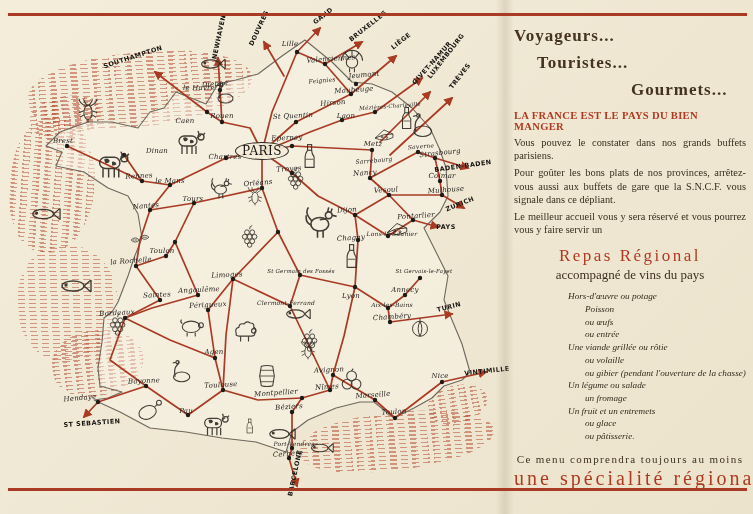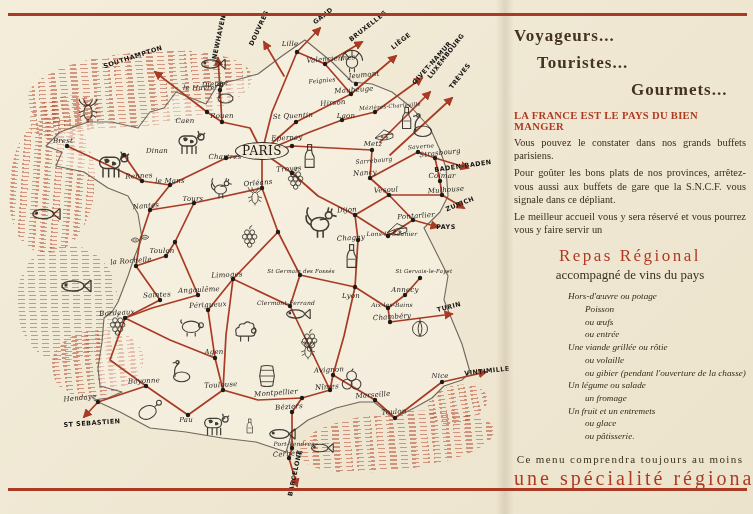--- a/index.html
+++ b/index.html
@@ -483,21 +483,21 @@
         <span class="city" style="left: 351px; top: 296px; transform: translate(-50%, -50%) rotate(0deg);">Lyon</span>
         <span class="city" style="left: 286px; top: 302px; font-size: 6px; transform: translate(-50%, -50%) rotate(0deg);">Clermont-Ferrand</span>
         <span class="city" style="left: 392px; top: 304px; font-size: 6px; transform: translate(-50%, -50%) rotate(0deg);">Aix-les-Bains</span>
         <span class="city" style="left: 405px; top: 290px; transform: translate(-50%, -50%) rotate(0deg);">Annecy</span>
         <span class="city" style="left: 424px; top: 271px; font-size: 5.5px; transform: translate(-50%, -50%) rotate(0deg);">St Gervais-le-Fayet</span>
         <span class="city" style="left: 392px; top: 317px; transform: translate(-50%, -50%) rotate(-4deg);">Chambéry</span>
         <span class="city" style="left: 329px; top: 370px; transform: translate(-50%, -50%) rotate(-3deg);">Avignon</span>
         <span class="city" style="left: 214px; top: 352px; transform: translate(-50%, -50%) rotate(0deg);">Agen</span>
         <span class="city" style="left: 221px; top: 385px; transform: translate(-50%, -50%) rotate(-3deg);">Toulouse</span>
         <span class="city" style="left: 144px; top: 381px; transform: translate(-50%, -50%) rotate(-3deg);">Bayonne</span>
-        <span class="city" style="left: 186px; top: 420px; transform: translate(-50%, -50%) rotate(0deg);">Pau</span>
+        <span class="city" style="left: 186px; top: 411px; transform: translate(-50%, -50%) rotate(0deg);">Pau</span>
         <span class="city" style="left: 80px; top: 398px; transform: translate(-50%, -50%) rotate(-5deg);">Hendaye</span>
         <span class="city" style="left: 276px; top: 393px; transform: translate(-50%, -50%) rotate(-4deg);">Montpellier</span>
         <span class="city" style="left: 327px; top: 387px; transform: translate(-50%, -50%) rotate(-4deg);">Nîmes</span>
         <span class="city" style="left: 289px; top: 407px; transform: translate(-50%, -50%) rotate(-4deg);">Béziers</span>
         <span class="city" style="left: 373px; top: 395px; transform: translate(-50%, -50%) rotate(-4deg);">Marseille</span>
         <span class="city" style="left: 394px; top: 412px; transform: translate(-50%, -50%) rotate(-4deg);">Toulon</span>
         <span class="city" style="left: 440px; top: 376px; transform: translate(-50%, -50%) rotate(0deg); font-style: italic;">Nice</span>
         <span class="city" style="left: 294px; top: 443px; font-size: 6px; transform: translate(-50%, -50%) rotate(0deg);">Port-Vendres</span>
         <span class="city" style="left: 288px; top: 454px; transform: translate(-50%, -50%) rotate(-4deg);">Cerbère</span>
         <span class="intl" style="left: 133px; top: 57px; transform: translate(-50%, -50%) rotate(-18deg);">SOUTHAMPTON</span>

